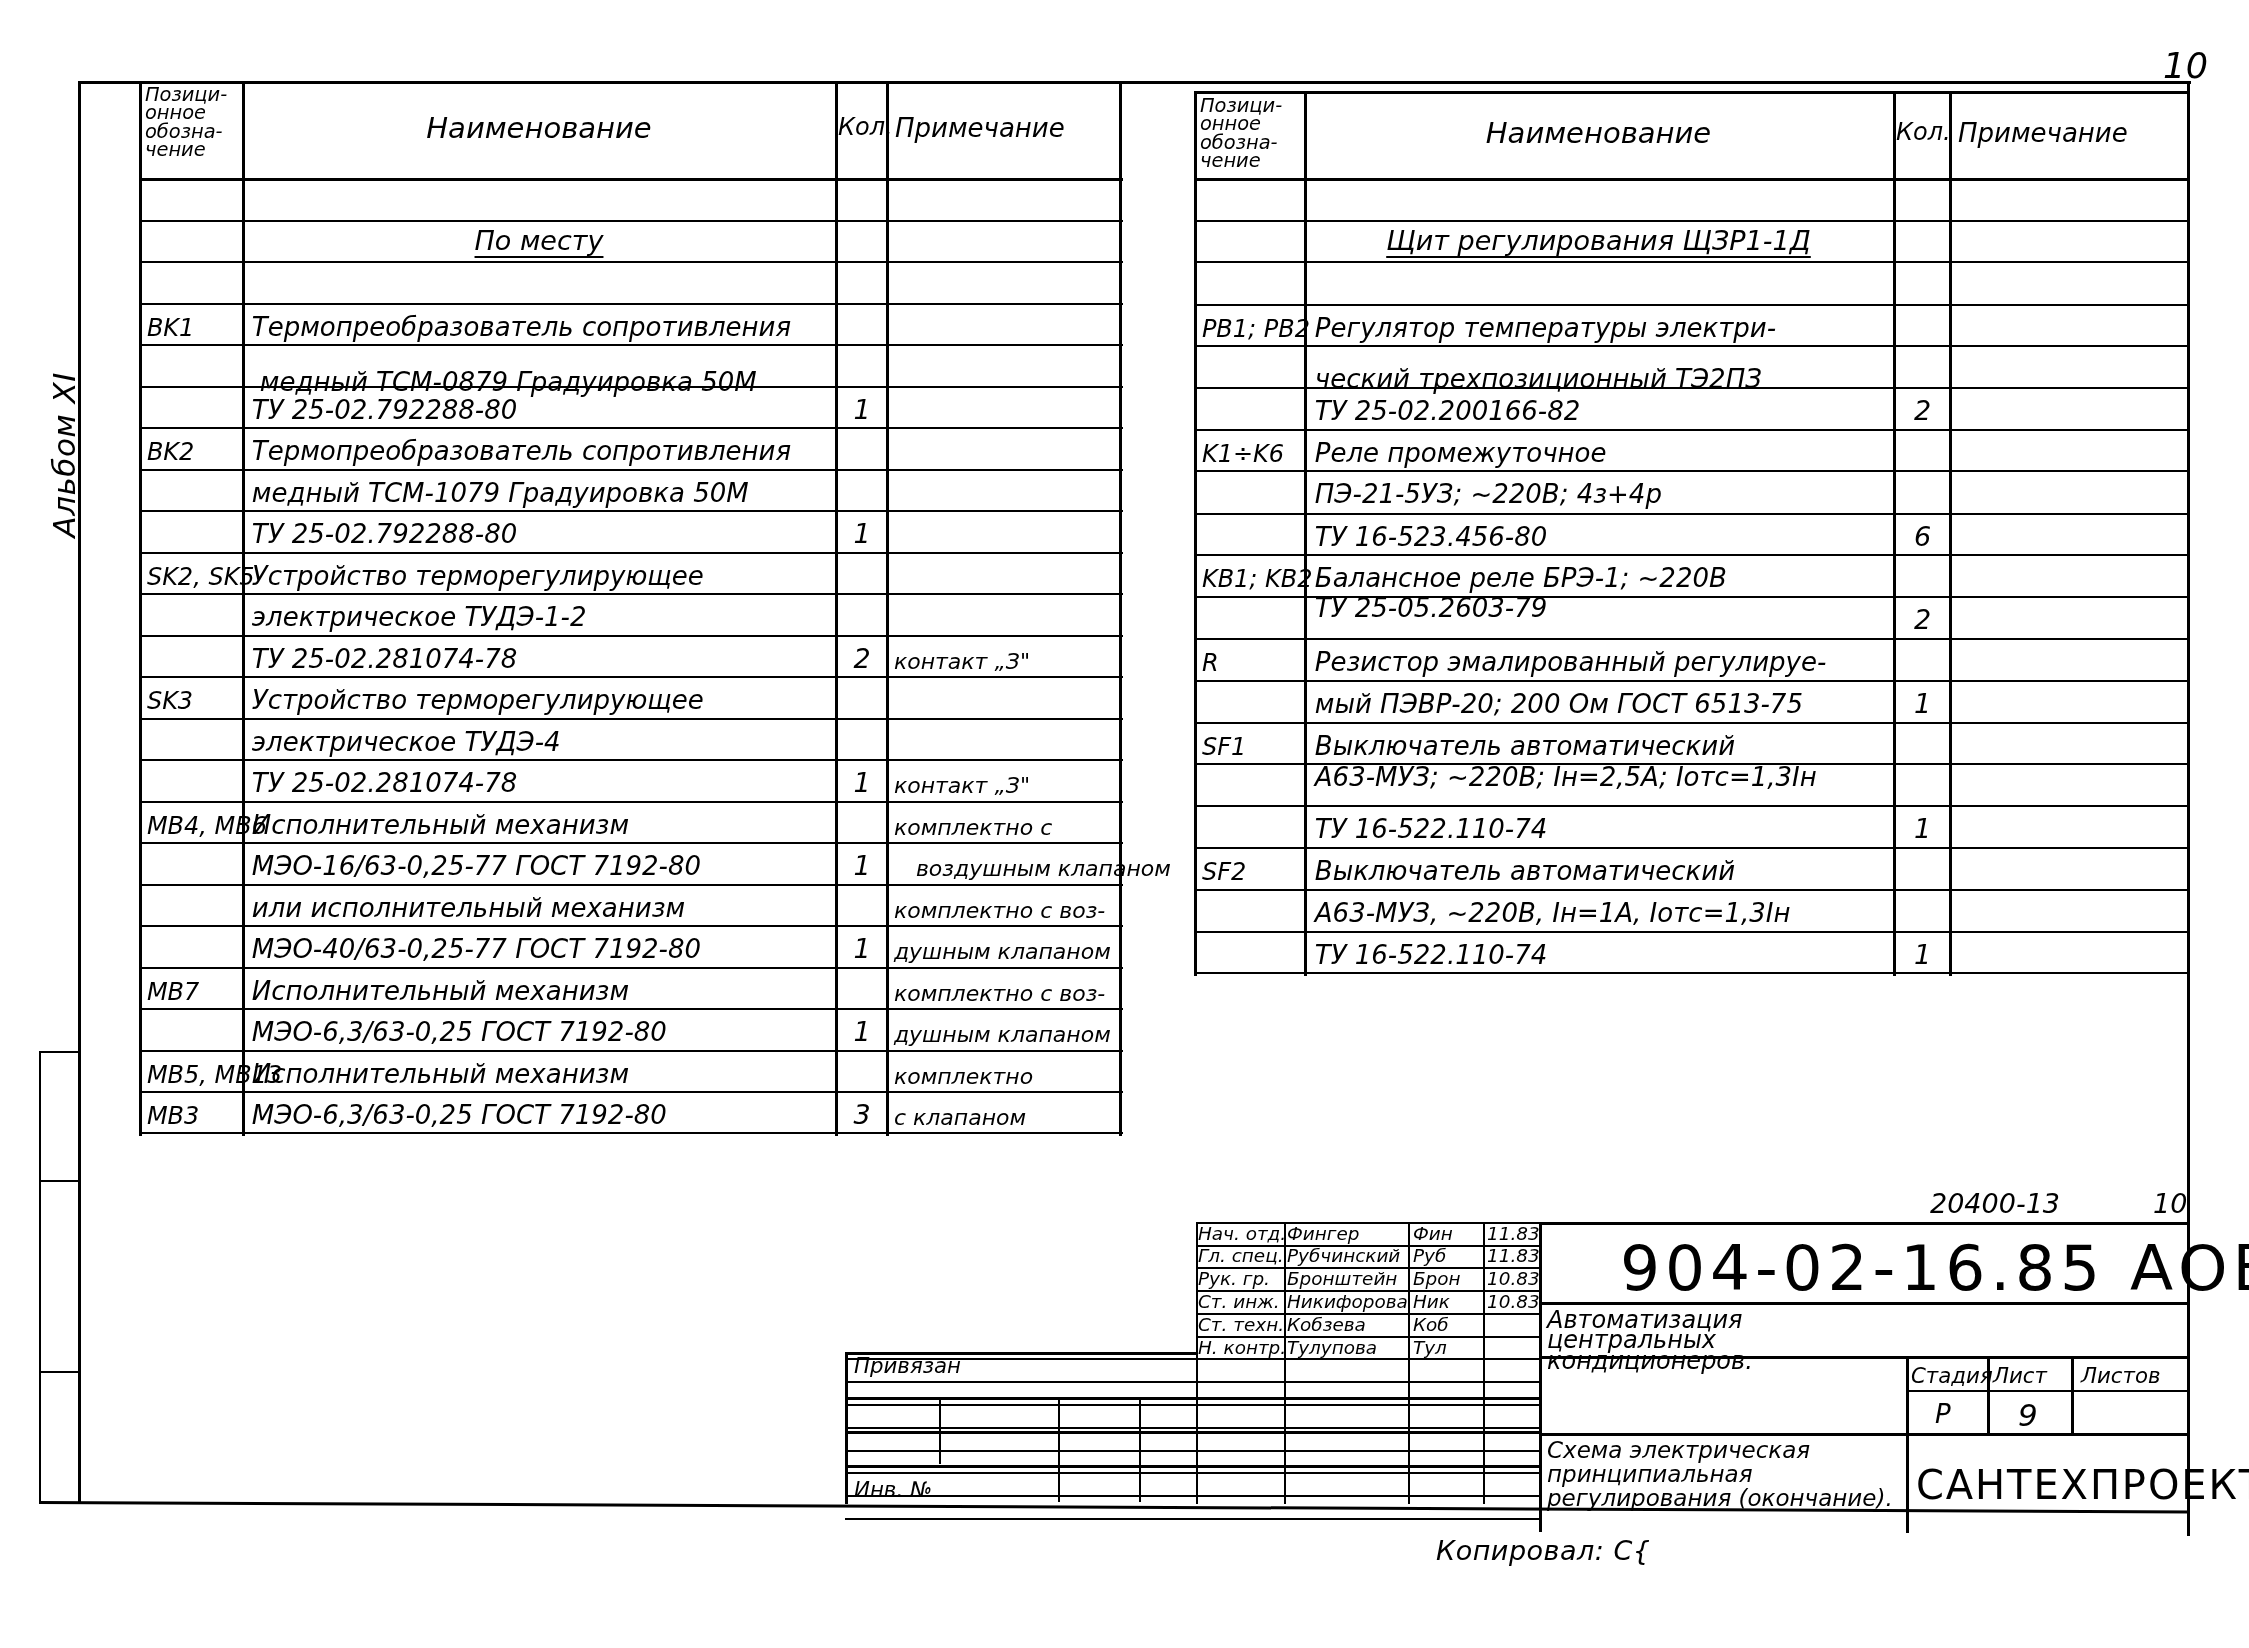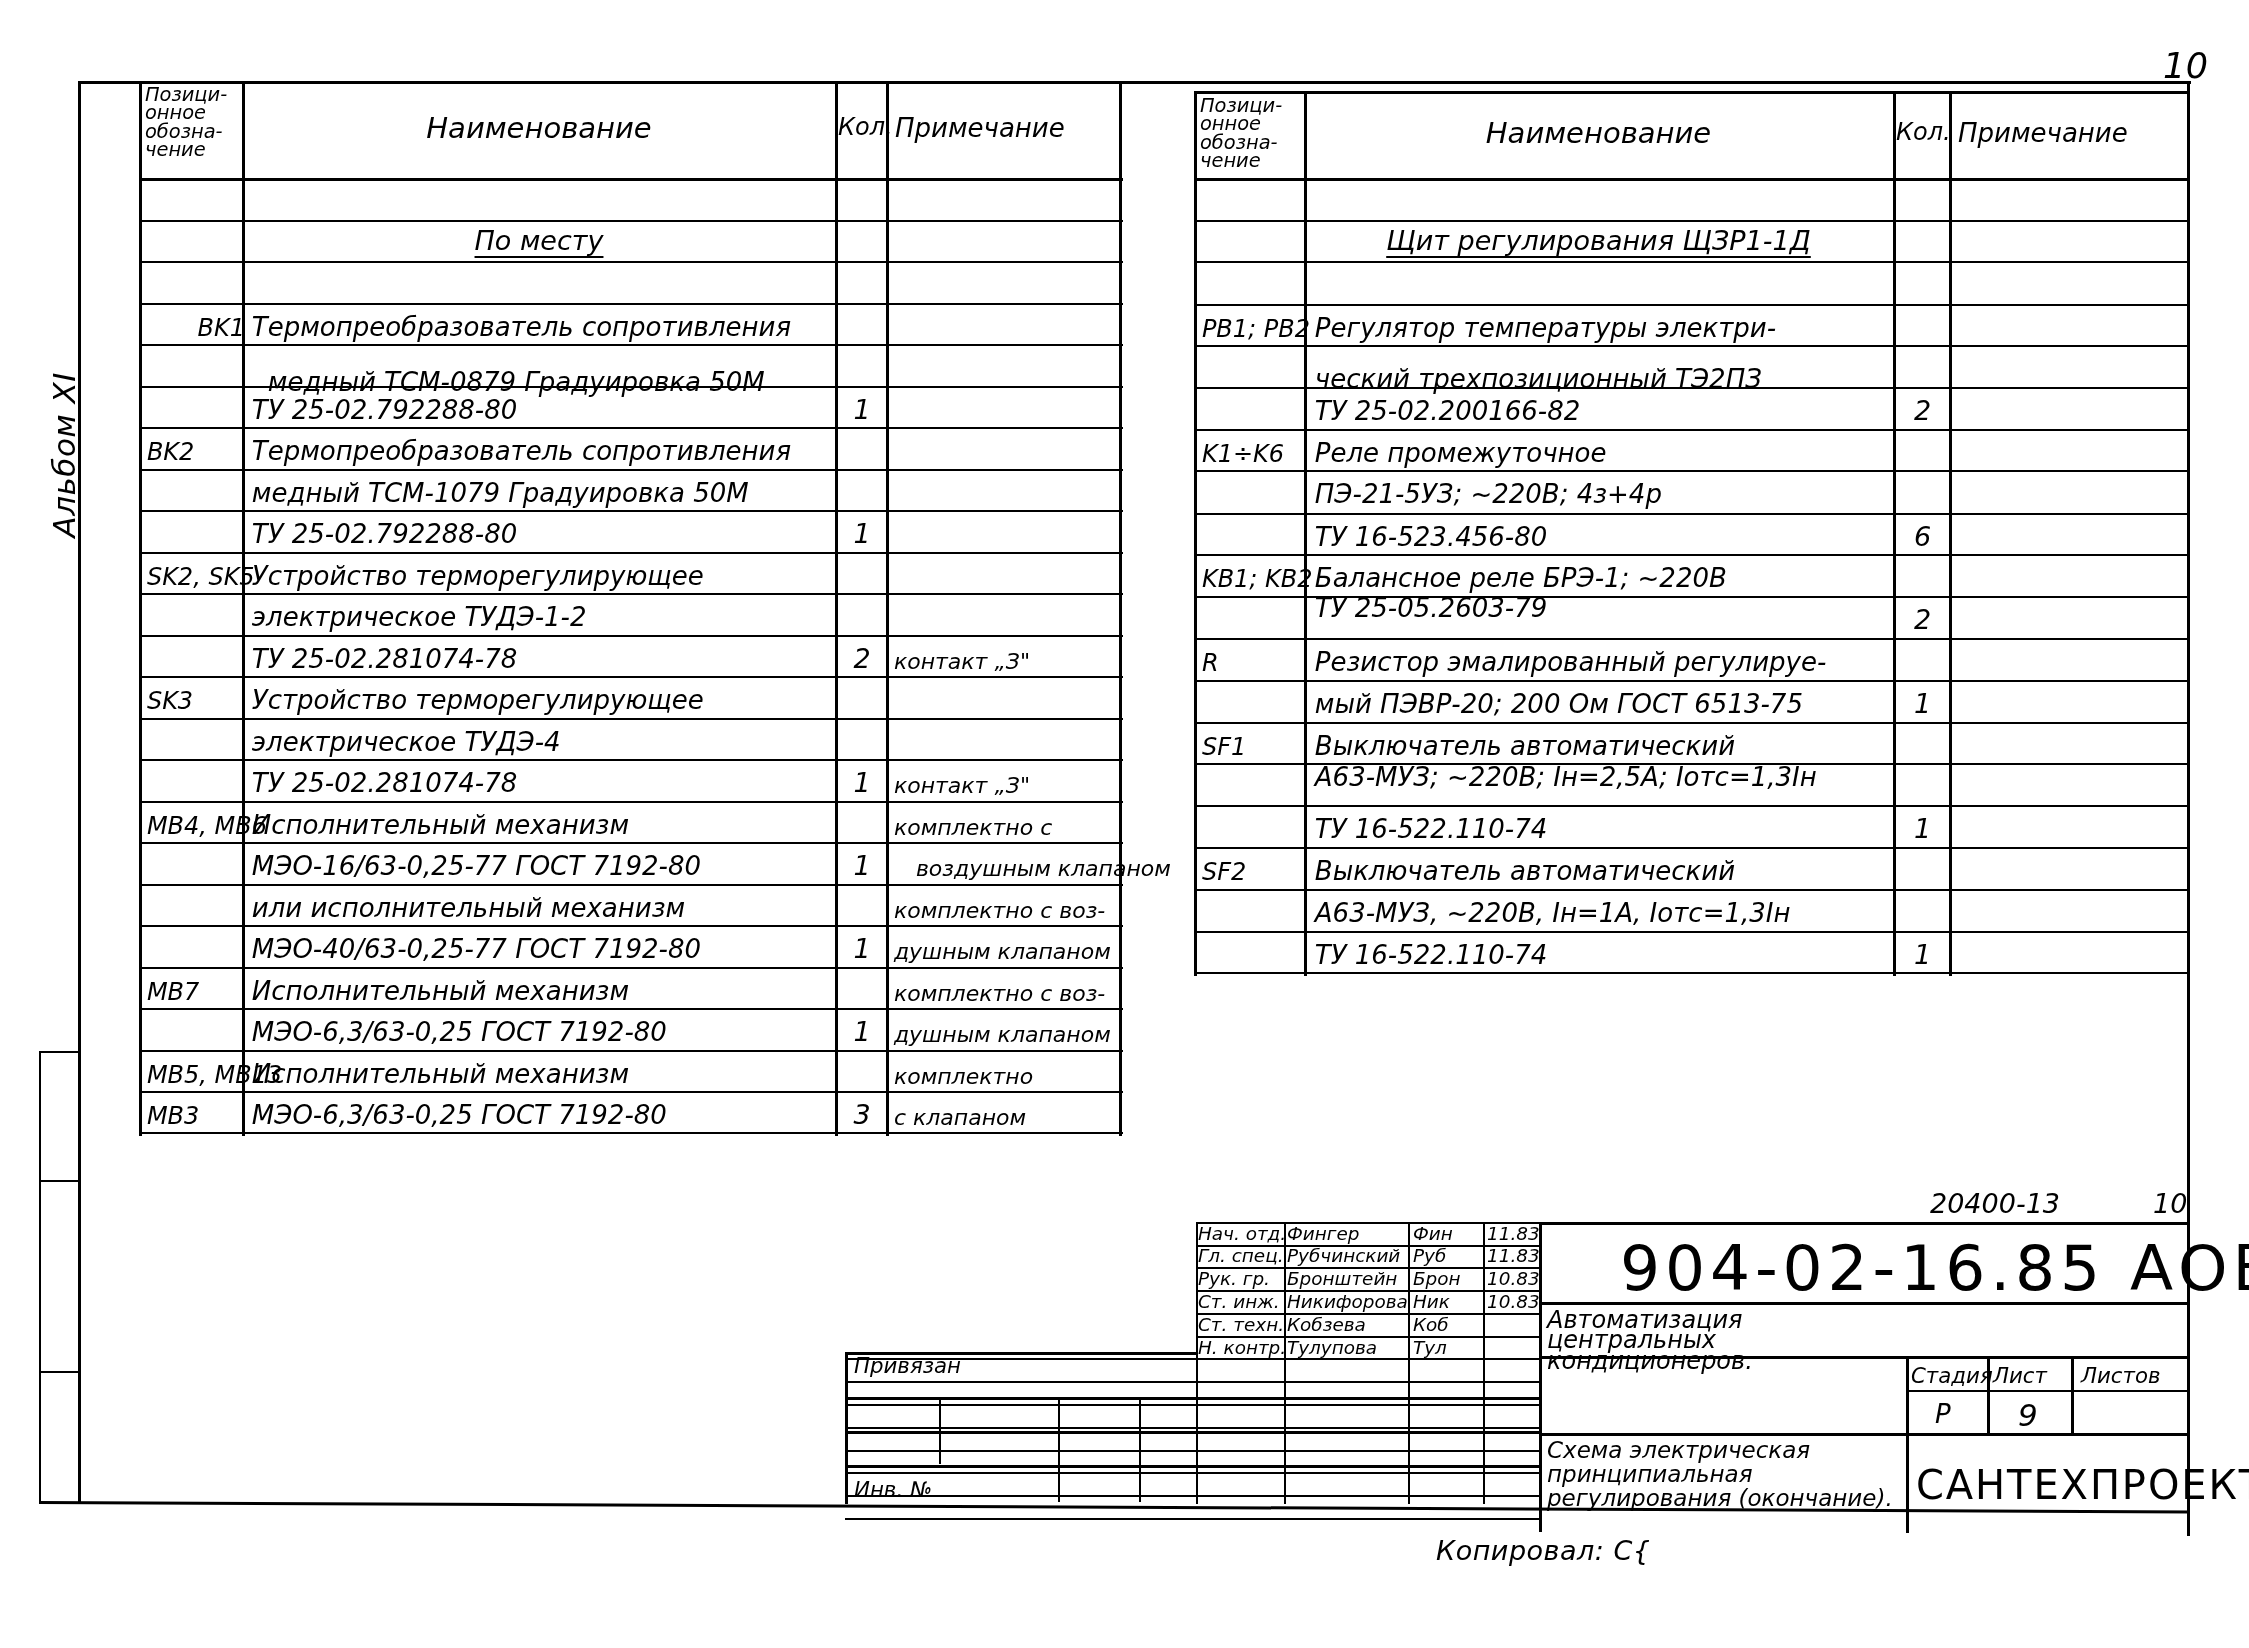--- a/index.html
+++ b/index.html
@@ -92,37 +92,37 @@
     <div class="cell name" style="left:244px;top:261px;width:591px;height:42px;">
       <span></span>
     </div>
     <div class="cell qty" style="left:838px;top:261px;width:48px;height:42px;">
       <span></span>
     </div>
     <div class="cell note" style="left:889px;top:261px;width:231px;height:42px;">
       <span></span>
     </div>
     <div class="thin-h" style="left:139px;top:344px;width:984px;"></div>
-    <div class="cell pos" style="left:142px;top:303px;width:103px;height:42px;justify-content:flex-end;">
+    <div class="cell pos" style="left:142px;top:303px;width:103px;height:42px;">
       <span>BK1</span>
     </div>
     <div class="cell name" style="left:244px;top:303px;width:591px;height:42px;">
       <span>Термопреобразователь сопротивления</span>
     </div>
     <div class="cell qty" style="left:838px;top:303px;width:48px;height:42px;">
       <span></span>
     </div>
     <div class="cell note" style="left:889px;top:303px;width:231px;height:42px;">
       <span></span>
     </div>
     <div class="thin-h" style="left:139px;top:386px;width:984px;"></div>
     <div class="cell pos" style="left:142px;top:344px;width:99px;height:42px;">
       <span></span>
     </div>
-    <div class="cell name" style="left:260px;top:344px;width:591px;height:56px;">
+    <div class="cell name" style="left:252px;top:344px;width:591px;height:56px;">
       <span>медный  ТСМ-0879    Градуировка 50М</span>
     </div>
     <div class="cell qty" style="left:838px;top:344px;width:48px;height:42px;">
       <span></span>
     </div>
     <div class="cell note" style="left:889px;top:344px;width:231px;height:42px;">
       <span></span>
     </div>
     <div class="thin-h" style="left:139px;top:427px;width:984px;"></div>
     <div class="cell pos" style="left:142px;top:386px;width:99px;height:42px;">

